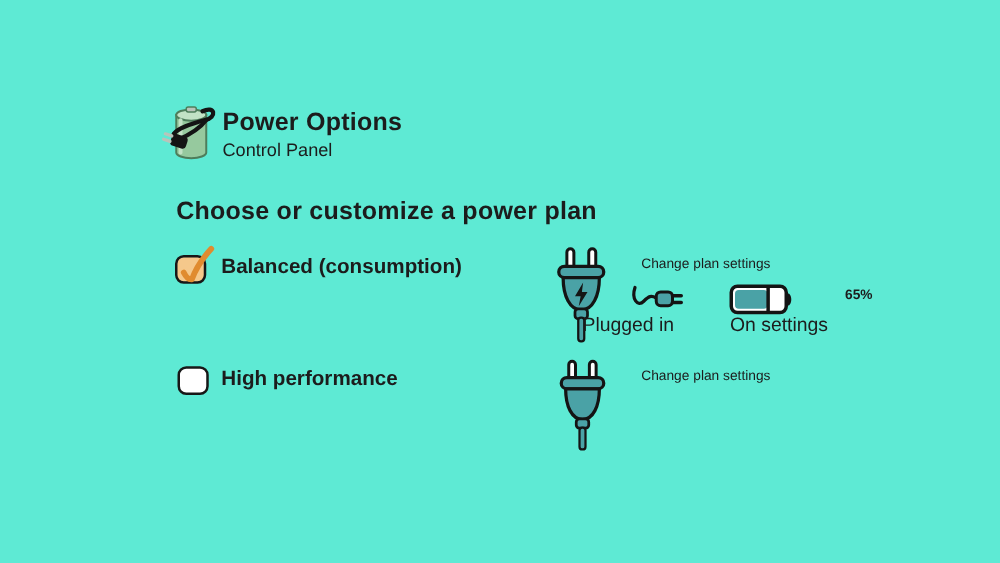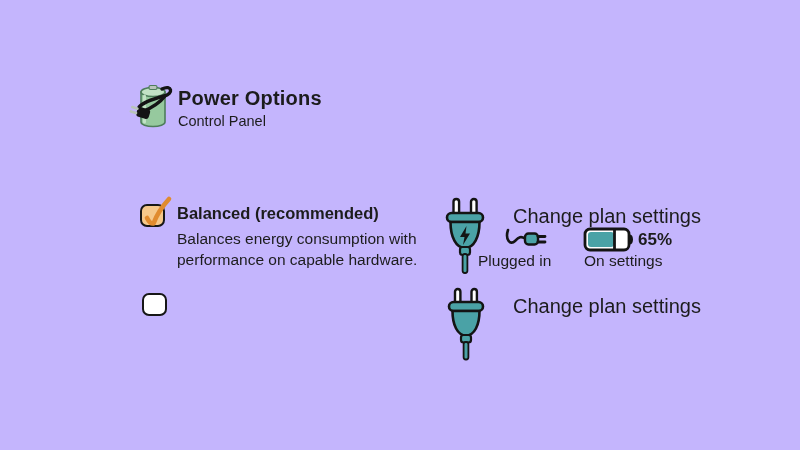--- a/index.html
+++ b/index.html
@@ -1,31 +1,31 @@
 <!DOCTYPE html>
 <html><head>
 <meta charset="utf-8">
 <style>
   * { margin:0; padding:0; box-sizing:border-box; }
   html,body { background:#ffffff; }
   body { font-family:"Liberation Sans","DejaVu Sans",sans-serif; color:#1c1c1c; }
-  .stage { position:relative; width:800px; height:450px; background:#c4b5fd; overflow:hidden; }
+  .stage { position:relative; width:800px; height:450px; background:#5eead4; overflow:hidden; }
 
   .abs { position:absolute; }
 
   .app-title { left:178px; top:87px; font-size:20px; font-weight:700; letter-spacing:.2px; }
   .app-subtitle { left:178px; top:113px; font-size:14.5px; font-weight:400;text-align:center; }
 
   .page-heading { left:141px; top:158px; font-size:20px; font-weight:700; letter-spacing:.2px; }
 
   .plan-name { font-size:16.5px; font-weight:700; }
   .plan-desc { font-size:15.5px; line-height:20.5px; font-weight:400; }
-  .plan-link { font-size:20px; font-weight:500; cursor:pointer; }
+  .plan-link { font-size:11px; font-weight:500; cursor:pointer; }
   .status-label { font-size:15.5px; font-weight:500; }
-  .battery-pct { font-size:17px; font-weight:600; }
+  .battery-pct { font-size:11px; font-weight:600;margin-left:38px; }
 
   .checkbox {
     width:25px; height:23px; border:2.6px solid #171717; border-radius:7px;
     background:#ffffff;
   }
   .checkbox.checked { background:#f5c88b; }
   .check-overlay { position:absolute; left:-1px; top:-11px; overflow:visible; }
 
   svg { display:block; }
 </style>
@@ -48,28 +48,28 @@
       <g transform="translate(8,29) rotate(18)">
         <rect x="0" y="-5" width="13" height="10" rx="3" fill="#141414"></rect>
         <rect x="-7" y="-3.6" width="8" height="2.6" rx="1.3" fill="#b9c4ba"></rect>
         <rect x="-7" y="1" width="8" height="2.6" rx="1.3" fill="#b9c4ba"></rect>
       </g>
     </svg>
   </div>
   <div class="abs app-title">Power Options</div>
   <div class="abs app-subtitle">Control Panel</div>
 
+  <div class="abs page-heading">Choose or customize a power plan</div>
 
   <div class="abs checkbox checked" style="left:140px; top:204px;">
     <svg class="check-overlay" width="34" height="36" viewBox="0 0 34 36">
       <path d="M6,23 Q9,29 12.5,28.5 Q17,16 28,4" fill="none" stroke="#e08b2f" stroke-width="4.6" stroke-linecap="round" stroke-linejoin="round"></path>
     </svg>
   </div>
-  <div class="abs plan-name" style="left:177px; top:204px;">Balanced (recommended)</div>
-  <div class="abs plan-desc" style="left:177px; top:229px; width:262px;">Balances energy consumption with performance on capable hardware.</div>
+  <div class="abs plan-name" style="left:177px; top:204px;">Balanced (consumption)</div>
 
   <div class="abs" style="left:444px; top:197px; width:42px; height:78px;">
     <svg width="42" height="78" viewBox="0 0 42 78">
       <rect x="9.5" y="2" width="5.6" height="16" rx="2.8" fill="#ffffff" stroke="#141414" stroke-width="2.4"></rect>
       <rect x="27" y="2" width="5.6" height="16" rx="2.8" fill="#ffffff" stroke="#141414" stroke-width="2.4"></rect>
       <rect x="3" y="16" width="36" height="9" rx="4.5" fill="#4aa2a6" stroke="#141414" stroke-width="2.6"></rect>
       <path d="M6.5,25 L35.5,25 C35.5,40 30,51 21,51 C12,51 6.5,40 6.5,25 Z" fill="#4aa2a6" stroke="#141414" stroke-width="2.6" stroke-linejoin="round"></path>
       <path d="M22.5,29 L16,40 L20.5,40 L19,48 L26,36.5 L21.5,36.5 Z" fill="#141414"></path>
       <rect x="16" y="50" width="10" height="8" rx="2.5" fill="#4aa2a6" stroke="#141414" stroke-width="2.2"></rect>
       <rect x="18.6" y="57" width="4.8" height="19" rx="2.2" fill="#4aa2a6" stroke="#141414" stroke-width="1.8"></rect>
@@ -78,34 +78,35 @@
 
   <div class="abs plan-link" style="left:513px; top:205px;">Change plan settings</div>
 
   <div class="abs" style="left:504px; top:227px; width:48px; height:26px;">
     <svg width="48" height="26" viewBox="0 0 48 26">
       <path d="M4,3 C1,12 6,19 11,14 C15,10 17,9 21,11.5" fill="none" stroke="#141414" stroke-width="2.6" stroke-linecap="round"></path>
       <rect x="21" y="6.5" width="13" height="11" rx="3.5" fill="#4aa2a6" stroke="#141414" stroke-width="2.4"></rect>
       <path d="M34,9.5 h7 M34,15 h7" stroke="#141414" stroke-width="2.8" stroke-linecap="round"></path>
     </svg>
   </div>
-  <div class="abs status-label" style="left:478px; top:252px;">Plugged in</div>
+  <div class="abs status-label" style="left:466px; top:252px;">Plugged in</div>
 
   <div class="abs" style="left:583px; top:226px; width:54px; height:27px;">
     <svg width="54" height="27" viewBox="0 0 54 27">
       <rect x="2" y="3" width="44" height="21" rx="5" fill="#ffffff" stroke="#141414" stroke-width="2.8"></rect>
       <rect x="5" y="6" width="26" height="15" rx="3" fill="#4aa2a6"></rect>
       <path d="M31.5,3.5 v20" stroke="#141414" stroke-width="2.8"></path>
       <path d="M47,8.5 c4,0 4,10 0,10 z" fill="#141414"></path>
     </svg>
   </div>
   <div class="abs battery-pct" style="left:638px; top:230px;">65%</div>
   <div class="abs status-label" style="left:584px; top:252px;">On settings</div>
 
   <div class="abs checkbox" style="left:142px; top:293px;"></div>
+  <div class="abs plan-name" style="left:177px; top:294px;">High performance</div>
 
   <div class="abs" style="left:446px; top:287px; width:40px; height:74px;">
     <svg width="40" height="74" viewBox="0 0 40 74">
       <rect x="9" y="2" width="5.4" height="15" rx="2.7" fill="#ffffff" stroke="#141414" stroke-width="2.4"></rect>
       <rect x="25.5" y="2" width="5.4" height="15" rx="2.7" fill="#ffffff" stroke="#141414" stroke-width="2.4"></rect>
       <rect x="3" y="15" width="34" height="9" rx="4.5" fill="#4aa2a6" stroke="#141414" stroke-width="2.6"></rect>
       <path d="M6.5,24 L33.5,24 C33.5,38 28.5,48.5 20,48.5 C11.5,48.5 6.5,38 6.5,24 Z" fill="#4aa2a6" stroke="#141414" stroke-width="2.6" stroke-linejoin="round"></path>
       <rect x="15" y="48" width="10" height="7.5" rx="2.5" fill="#4aa2a6" stroke="#141414" stroke-width="2.2"></rect>
       <rect x="17.6" y="55" width="4.8" height="17.5" rx="2.2" fill="#4aa2a6" stroke="#141414" stroke-width="1.8"></rect>
     </svg>

